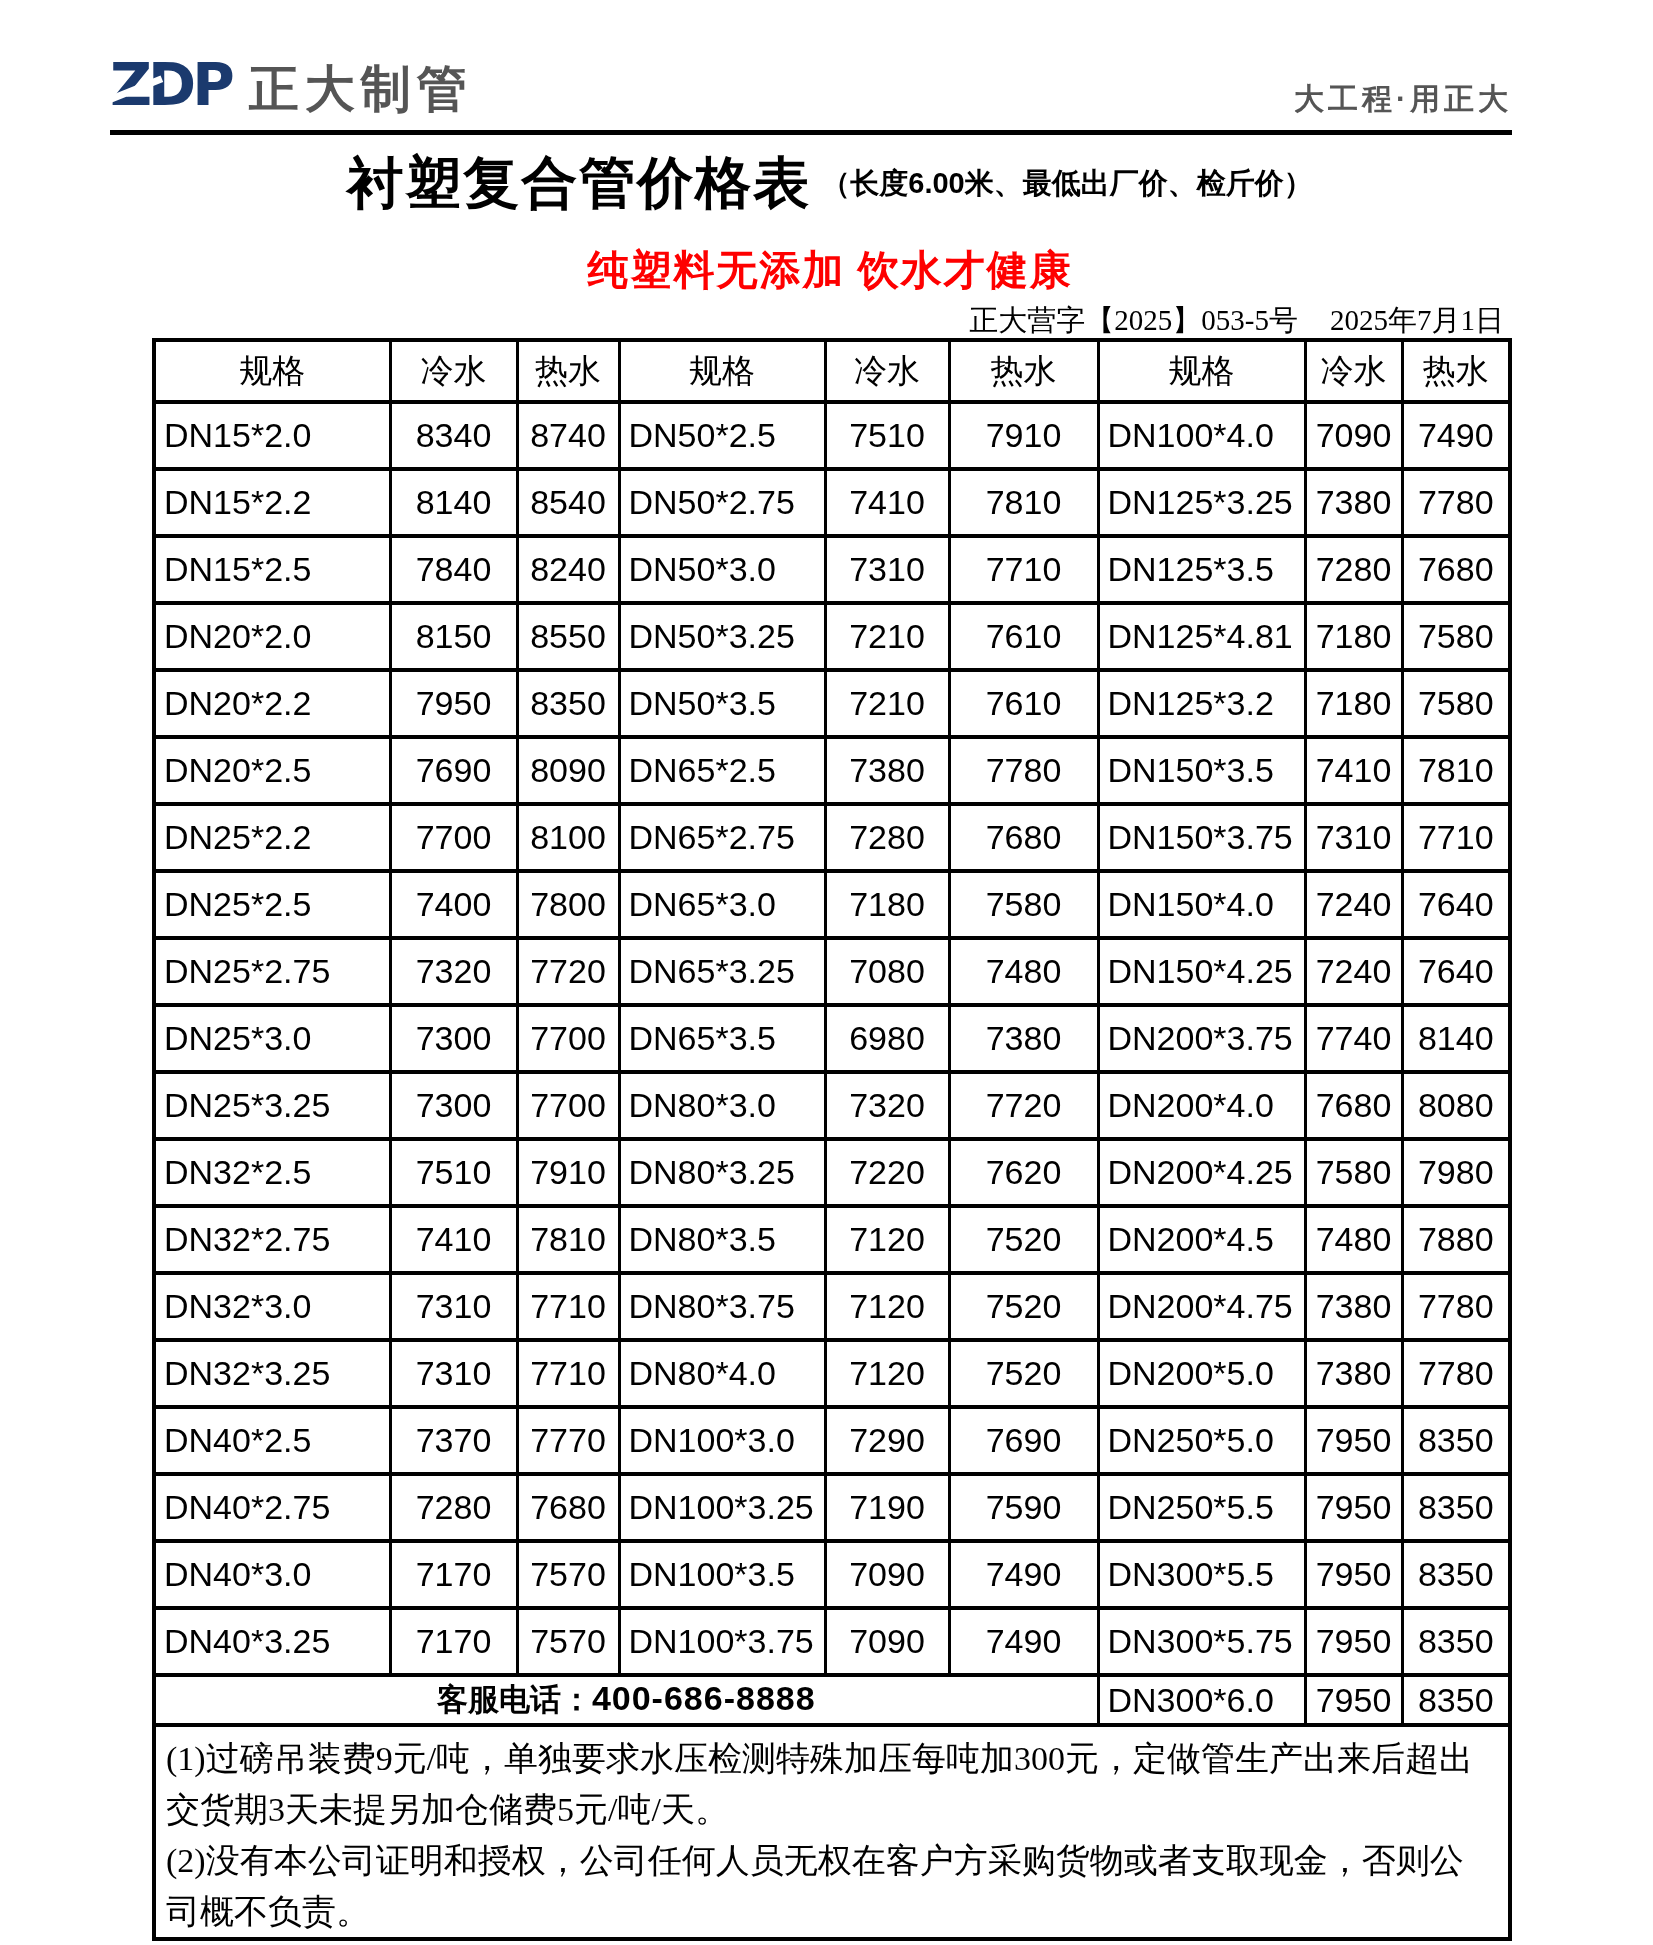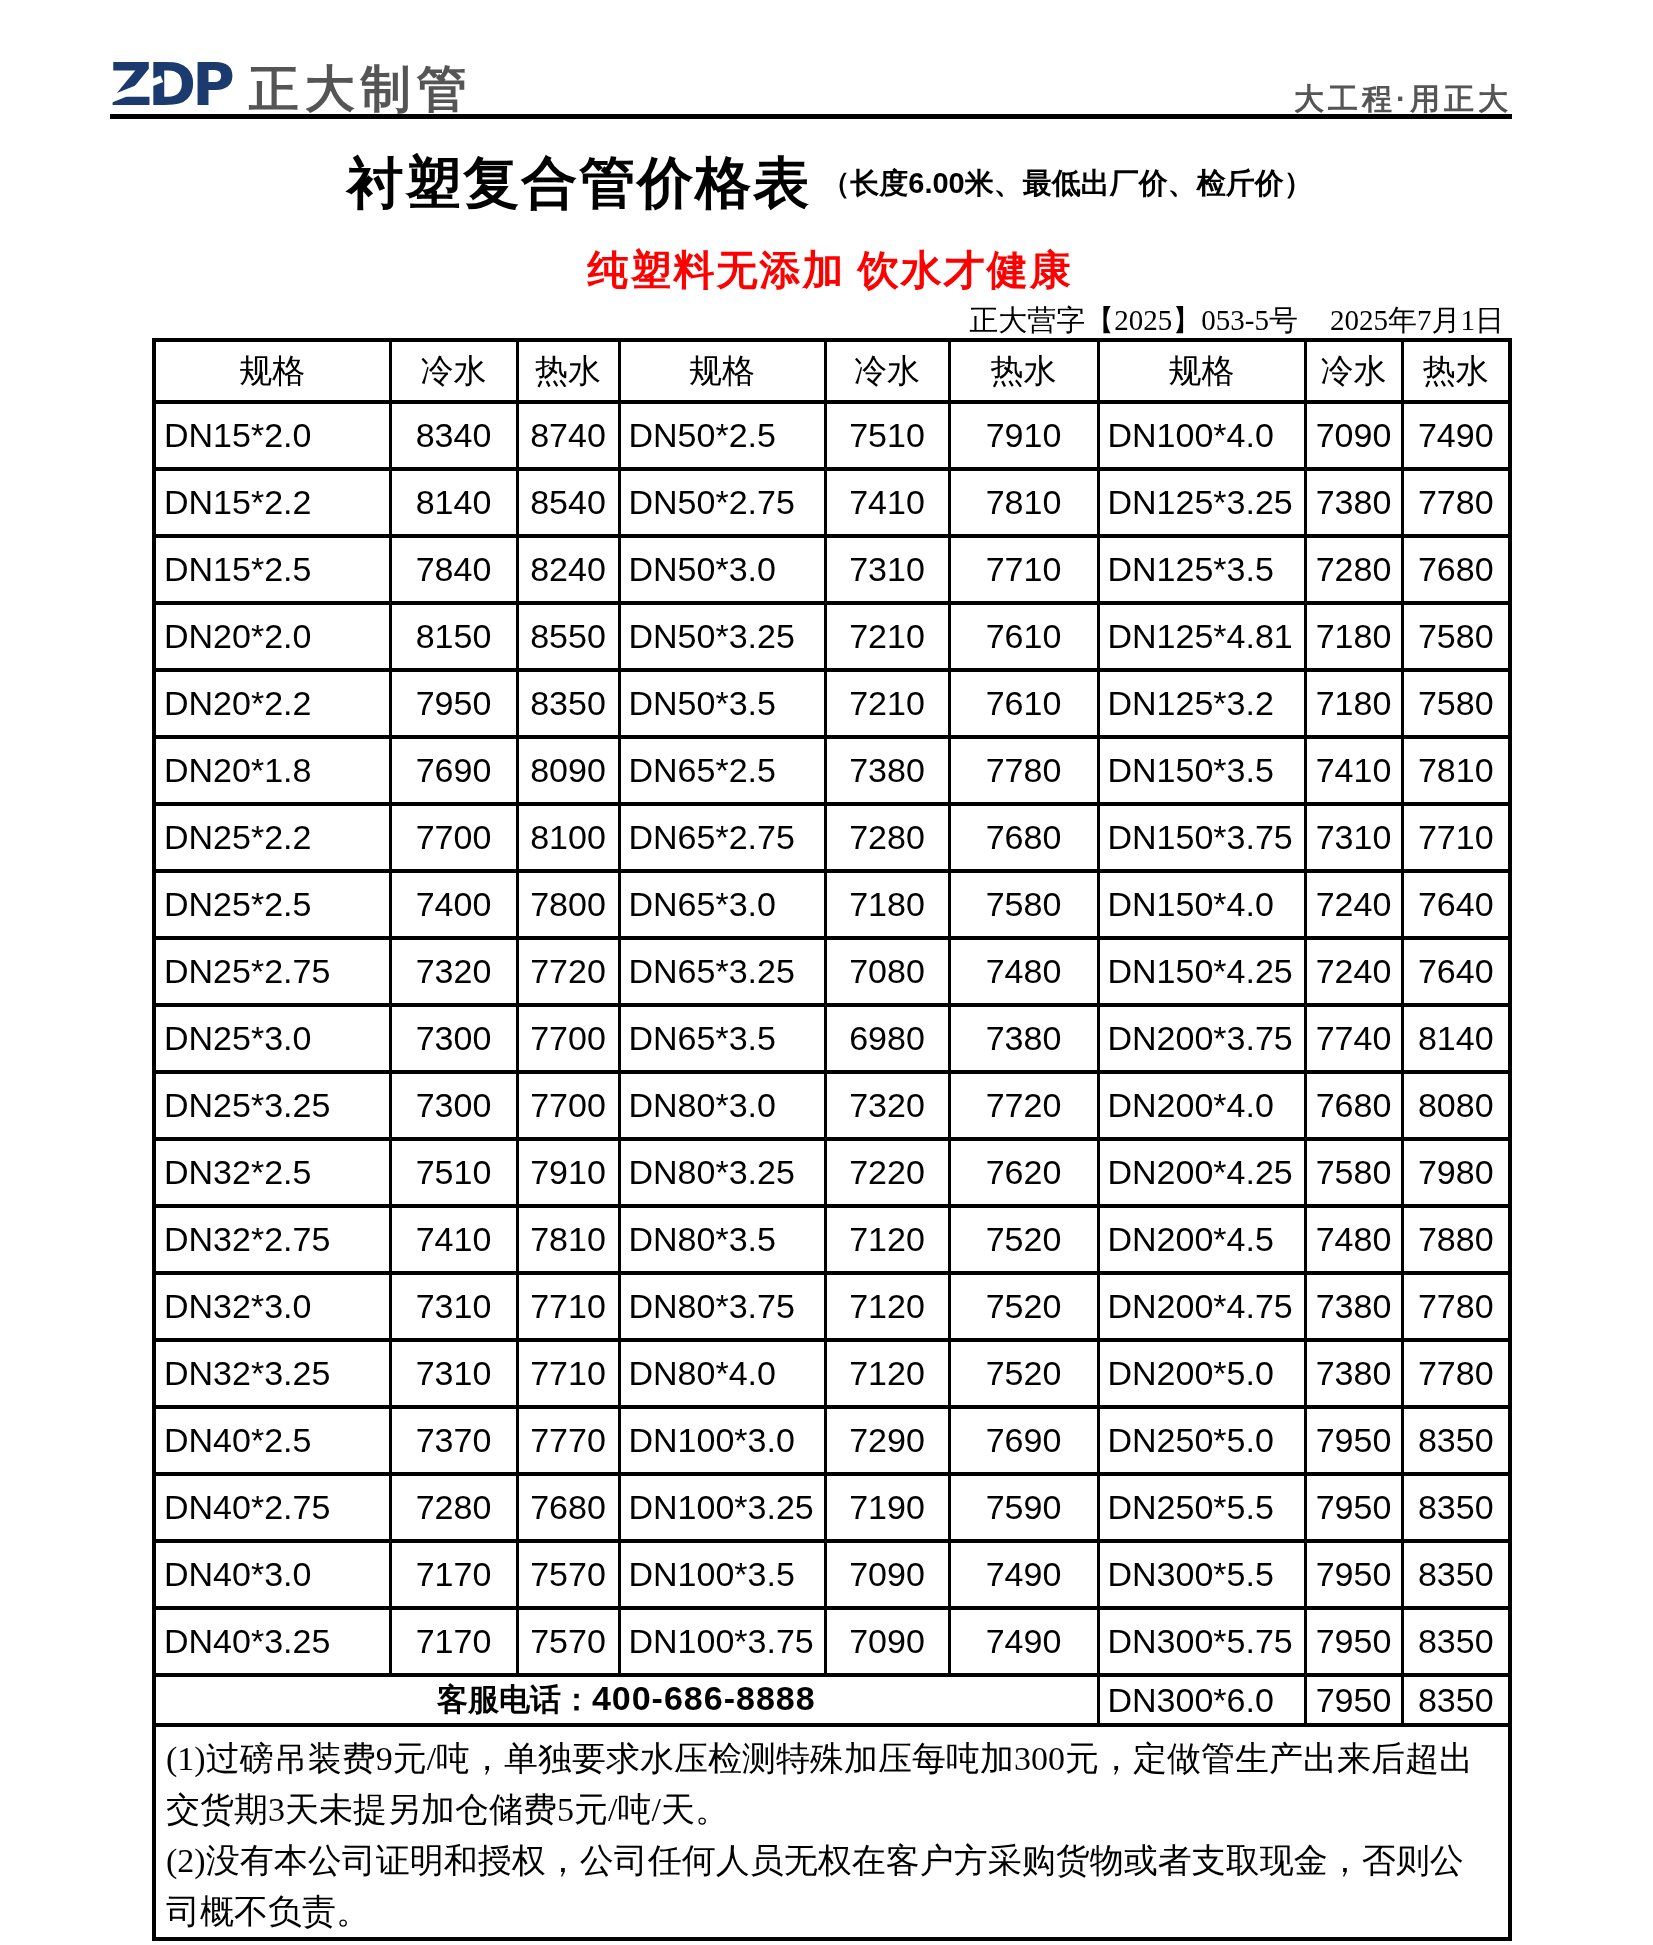--- a/index.html
+++ b/index.html
@@ -14,21 +14,21 @@
     background:#ffffff;
     position:relative;
     font-family:"Liberation Sans",sans-serif;
     color:var(--ink);
     overflow:hidden;
   }
   
   .header{
     position:absolute;left:110px;top:56px;width:1402px;
     display:flex;justify-content:space-between;align-items:flex-end;
-    padding-bottom:0;border-bottom:5px solid #000;
+    padding-bottom:16px;border-bottom:5px solid #000;
   }
   .logo-wrap{display:flex;align-items:flex-end;gap:14px;}
   .logo-zdp{
     font-family:"DejaVu Sans",sans-serif;
     font-weight:900;font-size:58px;line-height:1;
     color:var(--brand-navy);letter-spacing:-4px;
     position:relative;padding-right:4px;
   }
   .logo-zdp::after{ 
     content:"";position:absolute;left:-4px;top:30px;
@@ -188,21 +188,21 @@
         <td class="num">7950</td>
         <td class="num">8350</td>
         <td class="spec">DN50*3.5</td>
         <td class="num">7210</td>
         <td class="num">7610</td>
         <td class="spec">DN125*3.2</td>
         <td class="num">7180</td>
         <td class="num">7580</td>
       </tr>
       <tr>
-        <td class="spec">DN20*1.8</td>
+        <td class="spec">DN20*2.5</td>
         <td class="num">7690</td>
         <td class="num">8090</td>
         <td class="spec">DN65*2.5</td>
         <td class="num">7380</td>
         <td class="num">7780</td>
         <td class="spec">DN150*3.5</td>
         <td class="num">7410</td>
         <td class="num">7810</td>
       </tr>
       <tr>

